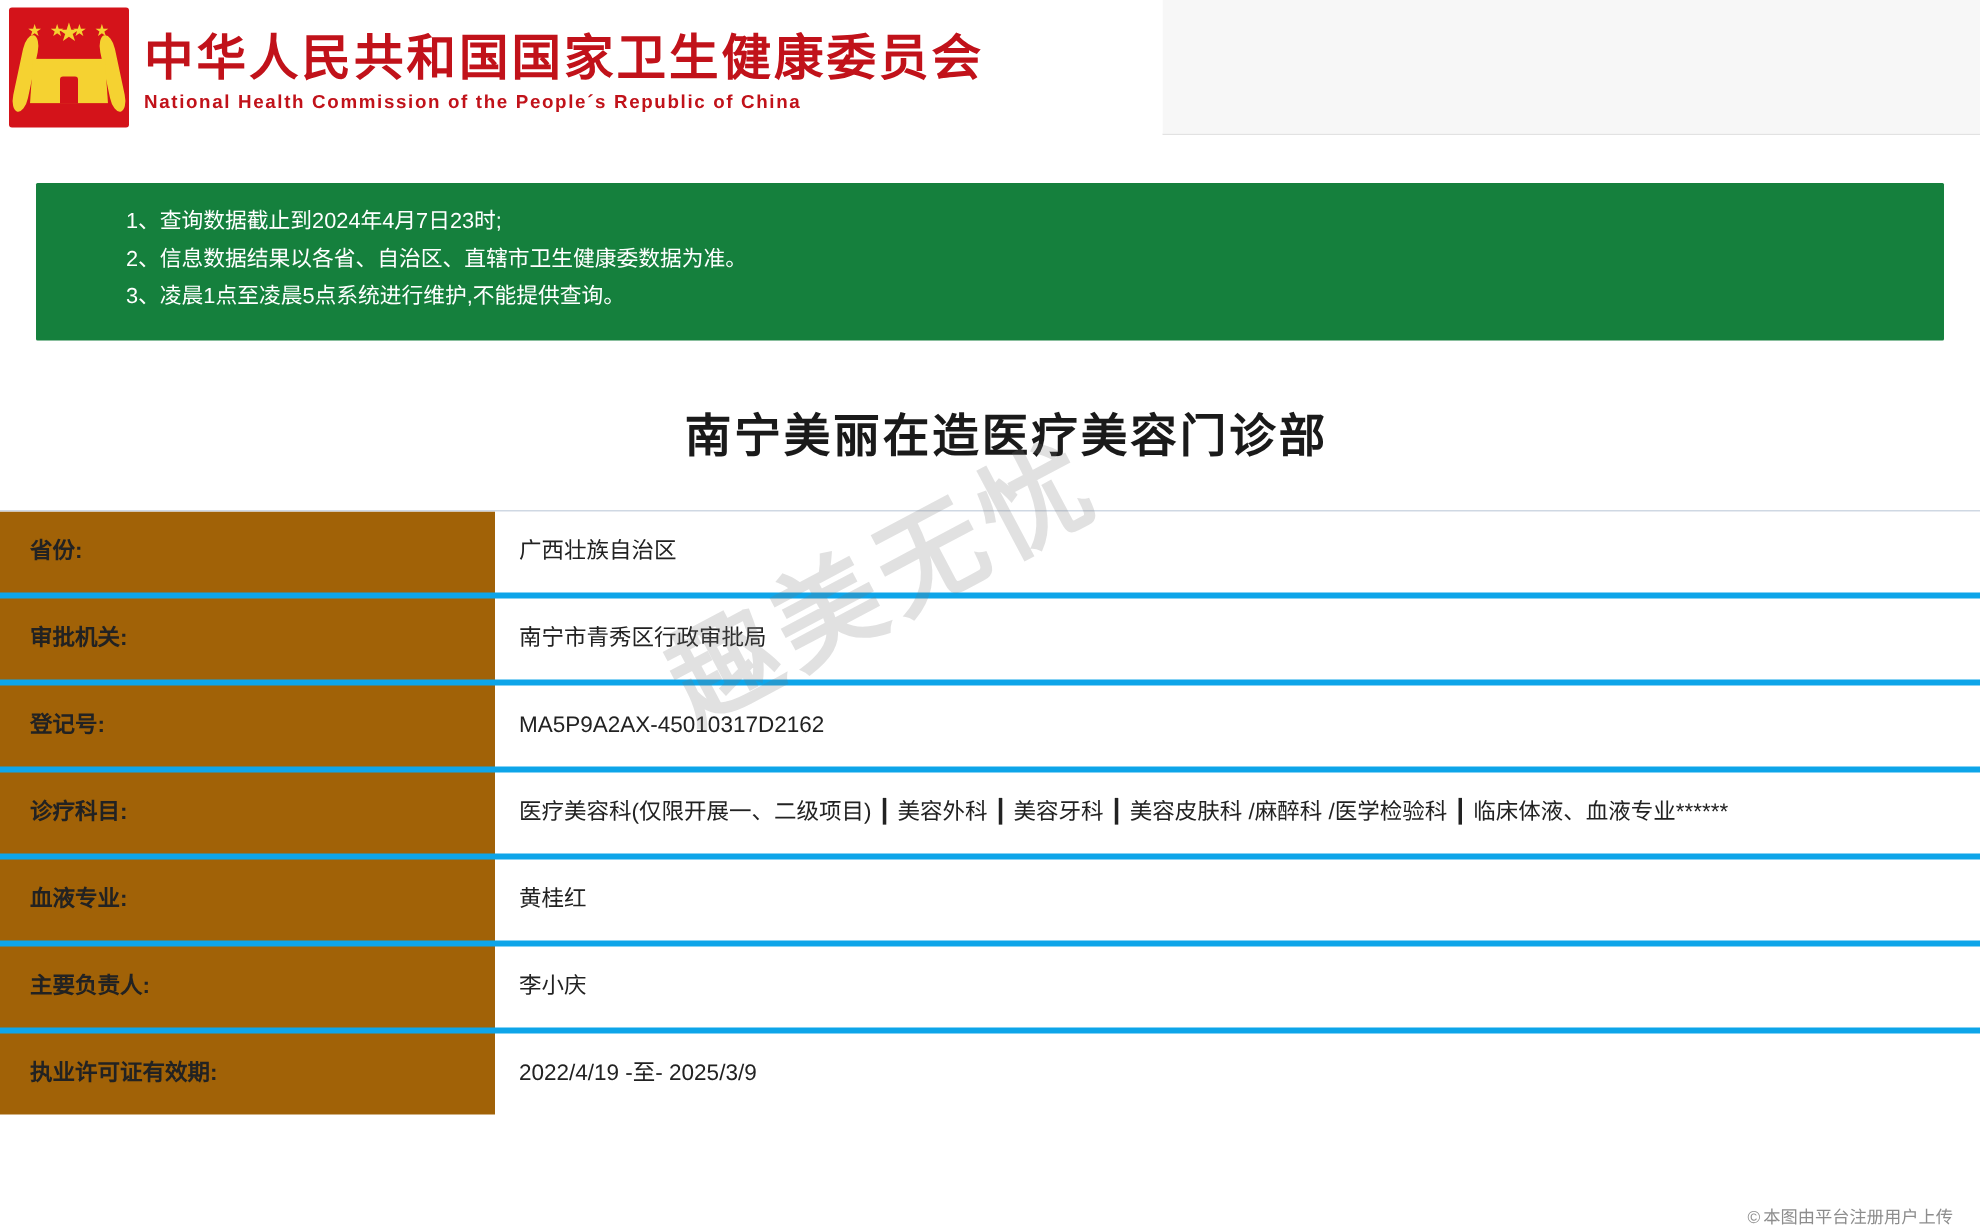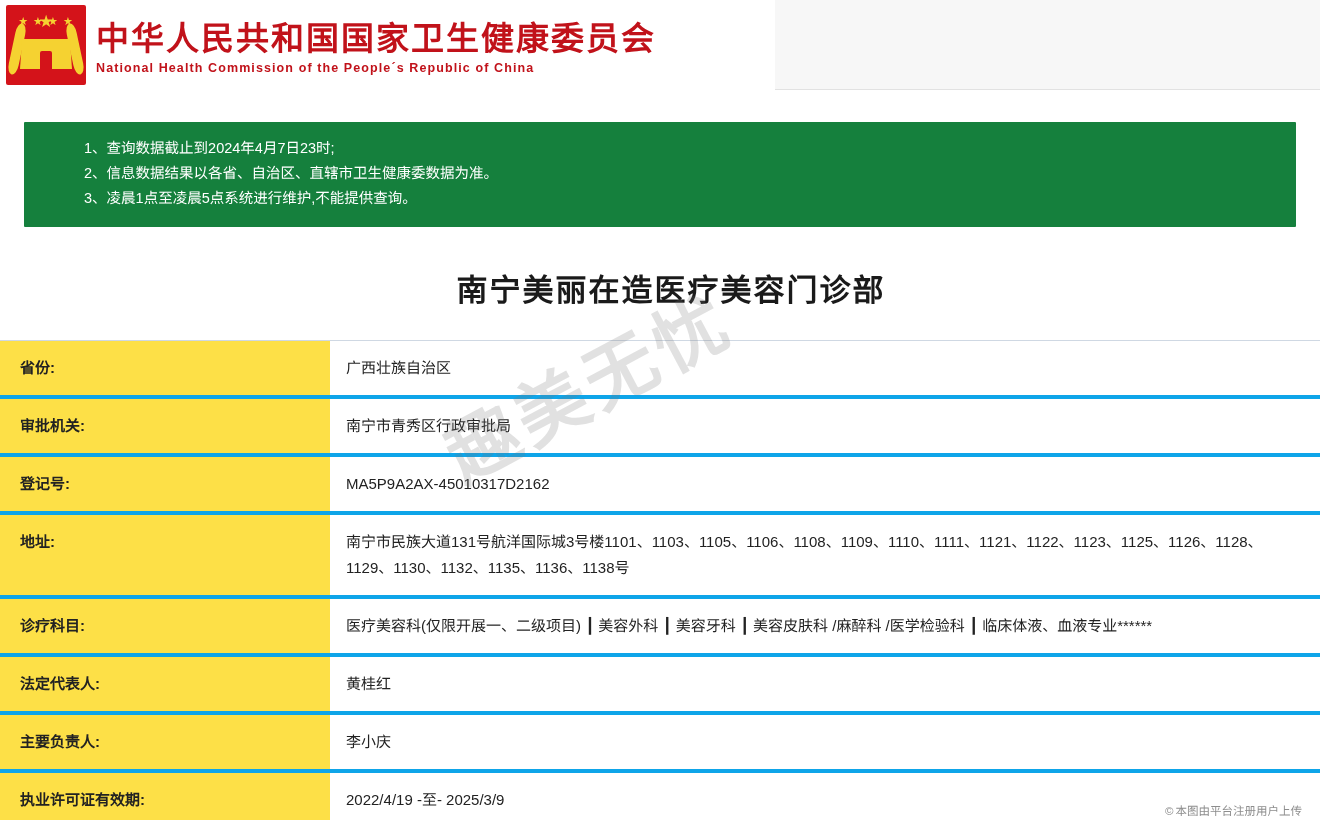--- a/index.html
+++ b/index.html
@@ -142,21 +142,21 @@
     padding: 14px 0 14px 0;
     font-size: 15px;
     vertical-align: top;
     line-height: 26px;
   }
   .info-table td.label {
     width: 330px;
     padding-left: 20px;
     font-weight: bold;
     color: #222;
-    background: #fde047;
+    background: #a16207;
     white-space: nowrap;
   }
   .info-table td.value {
     padding-left: 16px;
     padding-right: 18px;
     color: #222;
   }
 
   
   .watermark {
@@ -221,29 +221,25 @@
     </tr>
     <tr>
       <td class="label">审批机关:</td>
       <td class="value">南宁市青秀区行政审批局</td>
     </tr>
     <tr>
       <td class="label">登记号:</td>
       <td class="value">MA5P9A2AX-45010317D2162</td>
     </tr>
     <tr>
-      <td class="label">地址:</td>
-      <td class="value">南宁市民族大道131号航洋国际城3号楼1101、1103、1105、1106、1108、1109、1110、1111、1121、1122、1123、1125、1126、1128、1129、1130、1132、1135、1136、1138号</td>
-    </tr>
-    <tr>
       <td class="label">诊疗科目:</td>
       <td class="value">医疗美容科(仅限开展一、二级项目) ┃ 美容外科 ┃ 美容牙科 ┃ 美容皮肤科 /麻醉科 /医学检验科 ┃ 临床体液、血液专业******</td>
     </tr>
     <tr>
-      <td class="label">法定代表人:</td>
+      <td class="label">血液专业:</td>
       <td class="value">黄桂红</td>
     </tr>
     <tr>
       <td class="label">主要负责人:</td>
       <td class="value">李小庆</td>
     </tr>
     <tr>
       <td class="label">执业许可证有效期:</td>
       <td class="value">2022/4/19 -至- 2025/3/9</td>
     </tr>

